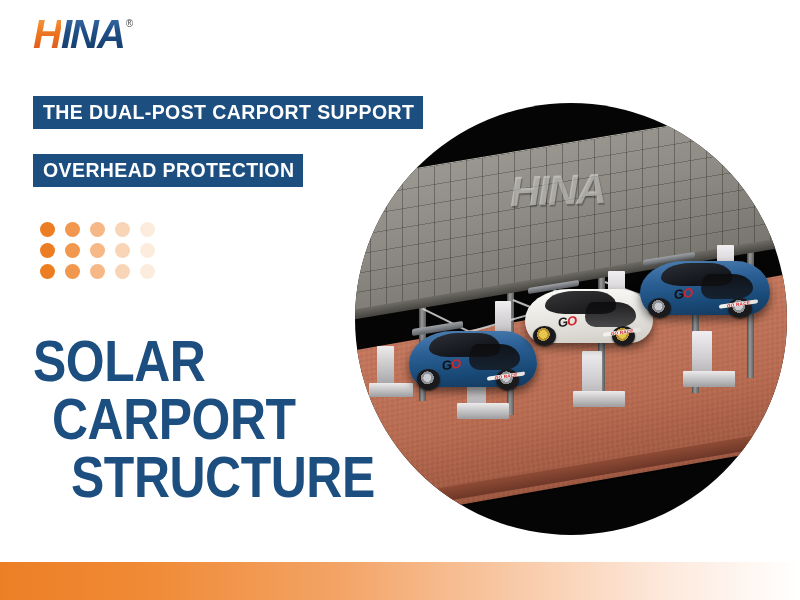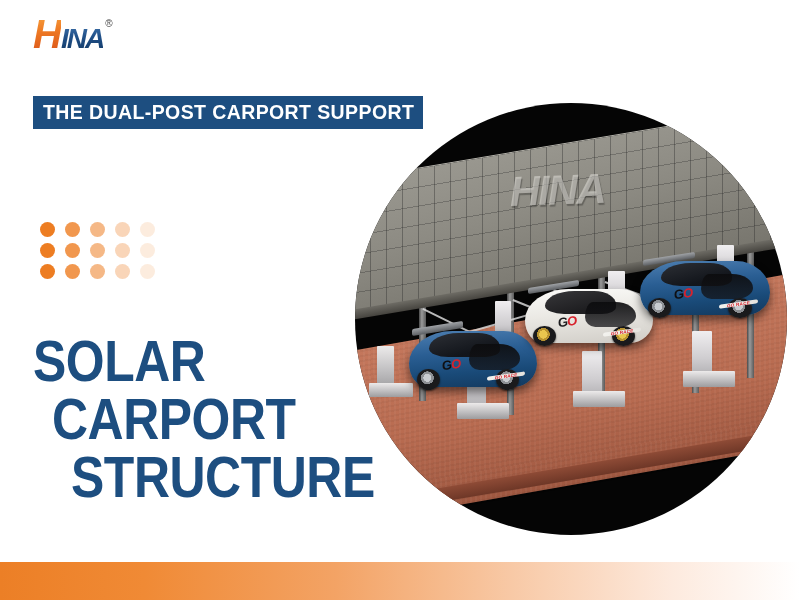--- a/index.html
+++ b/index.html
@@ -31,21 +31,21 @@
     font-size:40px; font-weight:bold; font-style:italic;
     letter-spacing:-2px;
     background:linear-gradient(175deg,#F7A340 0%,#ED7722 45%,#D9531A 100%);
     -webkit-background-clip:text; background-clip:text;
     color:transparent;
     -webkit-text-fill-color:transparent;
     padding-right:1px;
   }
   .logo-ina {
     font-family:"Liberation Sans", sans-serif;
-    font-size:28px; font-weight:bold; font-style:italic;
+    font-size:40px; font-weight:bold; font-style:italic;
     letter-spacing:-2px;
     background:linear-gradient(180deg,#3C6FA8 0%,#1F4E86 45%,#123A66 100%);
     -webkit-background-clip:text; background-clip:text;
     color:transparent;
     text-decoration:underline;
     -webkit-text-fill-color:transparent;
   }
   .logo-reg {
     font-size:10px; color:#4a4a4a; font-weight:normal;
     margin-left:2px; align-self:flex-start; margin-top:4px;
@@ -258,20 +258,21 @@
   <div class="logo-wrap">
     <div class="logo-mark">
       <span class="logo-h">H</span>
         <span class="logo-ina">INA</span>
     </div>
     <span class="logo-reg">®</span>
   </div>
 
   <div class="headline">
     <div class="bar">THE DUAL-POST CARPORT SUPPORT</div>
+    <div class="bar">OVERHEAD PROTECTION</div>
   </div>
 
   <div class="dotgrid">
     <i class="c0"></i>
     <i class="c1"></i>
     <i class="c2"></i>
     <i class="c3"></i>
     <i class="c4"></i>
     <i class="c0"></i>
     <i class="c1"></i>

